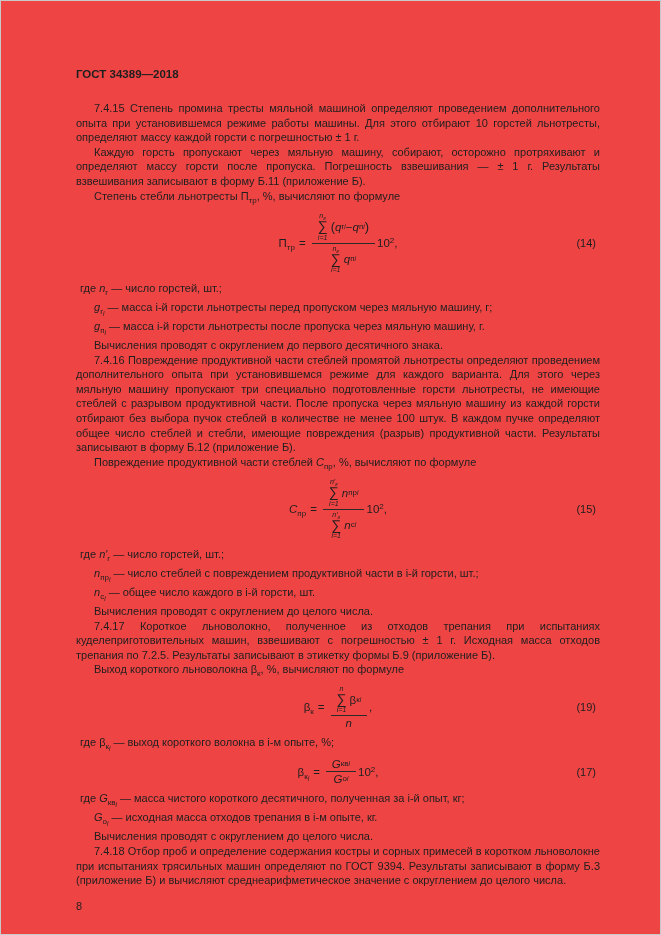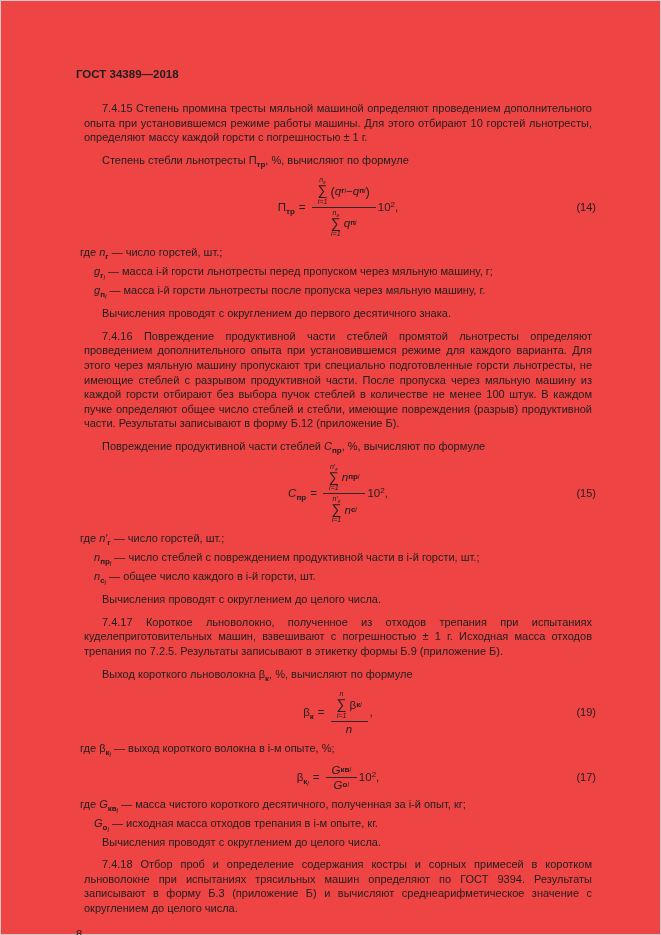--- a/index.html
+++ b/index.html
@@ -4,25 +4,25 @@
 <style>
   html,body{margin:0;padding:0;background:#e9e9e9;}
   .page{
     width:661px;height:935px;margin:0 auto;background:#ef4444;
     border:1px solid #c9c9c9;box-sizing:border-box;
     padding:67px 60px 0 75px;position:relative;
     font-family:"Liberation Sans", sans-serif;
     font-size:11px;color:#1f1f1f;
   }
   .hdr{font-weight:bold;font-size:11.5px;margin:0 0 21px 0;}
-  p.body{margin:8px;line-height:14.6px;text-align:justify;text-indent:18px;hyphens:auto;}
+  p.body{margin:0;line-height:14.6px;text-align:justify;text-indent:18px;hyphens:auto;}
   .def{margin:4px;line-height:15px;text-align:left;}
   .def.dx{padding-left:14px;}
   .v{font-style:italic;}
-  sub.s1{font-size:8px;line-height:0;vertical-align:-2.5px;font-weight:bold;}
+  sub.s1{font-size:8px;line-height:0;vertical-align:-2.5px;}
   sub.s2{font-size:6.5px;line-height:0;vertical-align:-4.5px;font-style:italic;}
   sub.s3{font-size:5.5px;line-height:0;vertical-align:-2px;}
   sup.e{font-size:8px;line-height:0;vertical-align:4px;}
   .formula{position:relative;display:flex;justify-content:center;align-items:center;margin:6px 0;}
   .fwrap{display:inline-flex;align-items:center;font-size:11.5px;}
   .eq{margin:0 4px;}
   .frac{display:inline-flex;flex-direction:column;margin:0 2px;}
   .frac .nu,.frac .de{display:flex;justify-content:center;align-items:center;padding:1px 6px;}
   .frac .de{border-top:1px solid #2a2a2a;}
   .sum{display:inline-flex;flex-direction:column;align-items:center;line-height:1;margin-right:3px;}
@@ -33,20 +33,21 @@
   .pageno{margin:12px 0 0 0;font-size:11px;}
 </style>
 </head>
 <body>
 
 <div class="page">
 
   <p class="hdr">ГОСТ 34389—2018</p>
 
   <p class="body">7.4.15 Степень промина тресты мяльной машиной определяют проведением дополнительного опыта при установившемся режиме работы машины. Для этого отбирают 10 горстей льнотресты, определяют массу каждой горсти с погрешностью ± 1 г.</p>
+  <p class="body">Каждую горсть пропускают через мяльную машину, собирают, осторожно протряхивают и определяют массу горсти после пропуска. Погрешность взвешивания — ± 1 г. Результаты взвешивания записывают в форму Б.11 (приложение Б).</p>
 
   <p class="body"><span>Степень стебли льнотресты </span><span>П</span><sub class="s1">тр</sub><span>, %, вычисляют по формуле</span></p>
 
   <div class="formula" style="margin:8px 0 6px;">
     <span class="fwrap">
       <span><span>П</span><sub class="s1">тр</sub></span>
       <span class="eq">=</span>
       <span class="frac">
         <span class="nu">
           <span class="sum">

